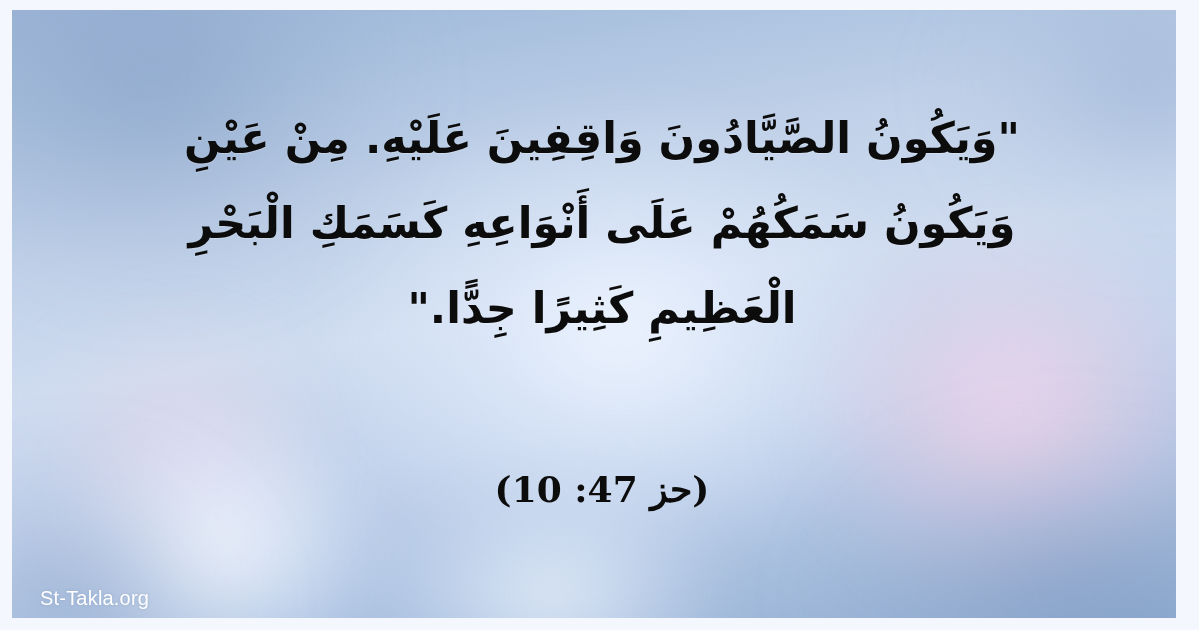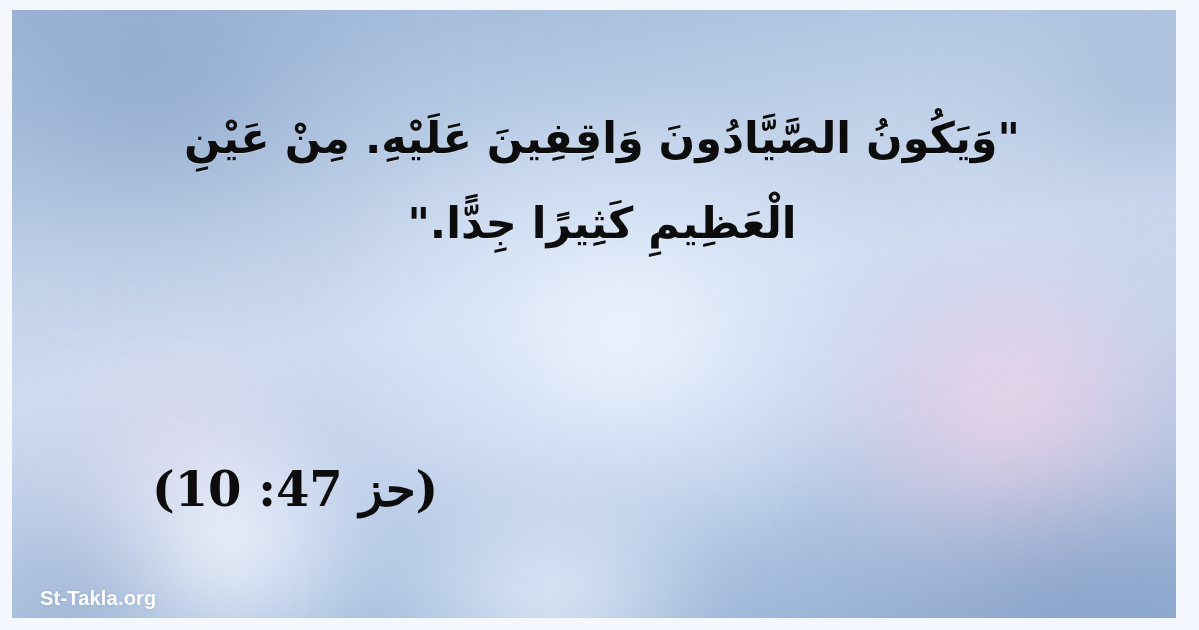--- a/index.html
+++ b/index.html
@@ -127,40 +127,40 @@
     line-height: 85px;
     white-space: nowrap;
     text-shadow: 0 1px 0 rgba(255,255,255,0.22);
   }
 
   #verse-reference {
     position: absolute;
     left: 140px;
     top: 448px;
     width: 900px;
-    text-align: left;
+    text-align: center;
     direction: rtl;
     unicode-bidi: isolate;
     color: #0c0c0c;
     font-family: "DejaVu Serif", "Liberation Serif", serif;
     font-weight: 700;
-    font-size: 48px;
+    font-size: 36px;
     line-height: 62px;
     white-space: nowrap;
   }
 
   
   #watermark {
     position: absolute;
     left: 28px;
     bottom: 8px;
     color: #ffffff;
     font-family: "Liberation Sans", "DejaVu Sans", sans-serif;
     font-size: 20px;
-    font-weight: 700;
+    font-weight: 400;
     letter-spacing: 0.2px;
     direction: ltr;
     unicode-bidi: isolate;
     text-shadow: 0 0 3px rgba(120,145,185,0.45);
     white-space: nowrap;
   }
 </style>
 </head>
 <body>
 
@@ -173,20 +173,21 @@
     <div class="bokeh bokeh-center-light"></div>
     <div class="bokeh bokeh-pink-right"></div>
     <div class="bokeh bokeh-pink-left"></div>
     <div class="bokeh bokeh-white-lowleft"></div>
     <div class="bokeh bokeh-white-lowmid"></div>
     <div class="bokeh bokeh-dark-bottomleft"></div>
     <div class="bokeh bokeh-dark-bottomright"></div>
 
     <div id="verse-block">
       <div class="verse-line">"وَيَكُونُ الصَّيَّادُونَ وَاقِفِينَ عَلَيْهِ. مِنْ عَيْنِ</div>
+      <div class="verse-line">وَيَكُونُ سَمَكُهُمْ عَلَى أَنْوَاعِهِ كَسَمَكِ الْبَحْرِ</div>
       <div class="verse-line">الْعَظِيمِ كَثِيرًا جِدًّا."</div>
     </div>
 
     <div id="verse-reference">(حز 47: 10)</div>
 
     <div id="watermark">St-Takla.org</div>
 
   </div>
 </div>
 

